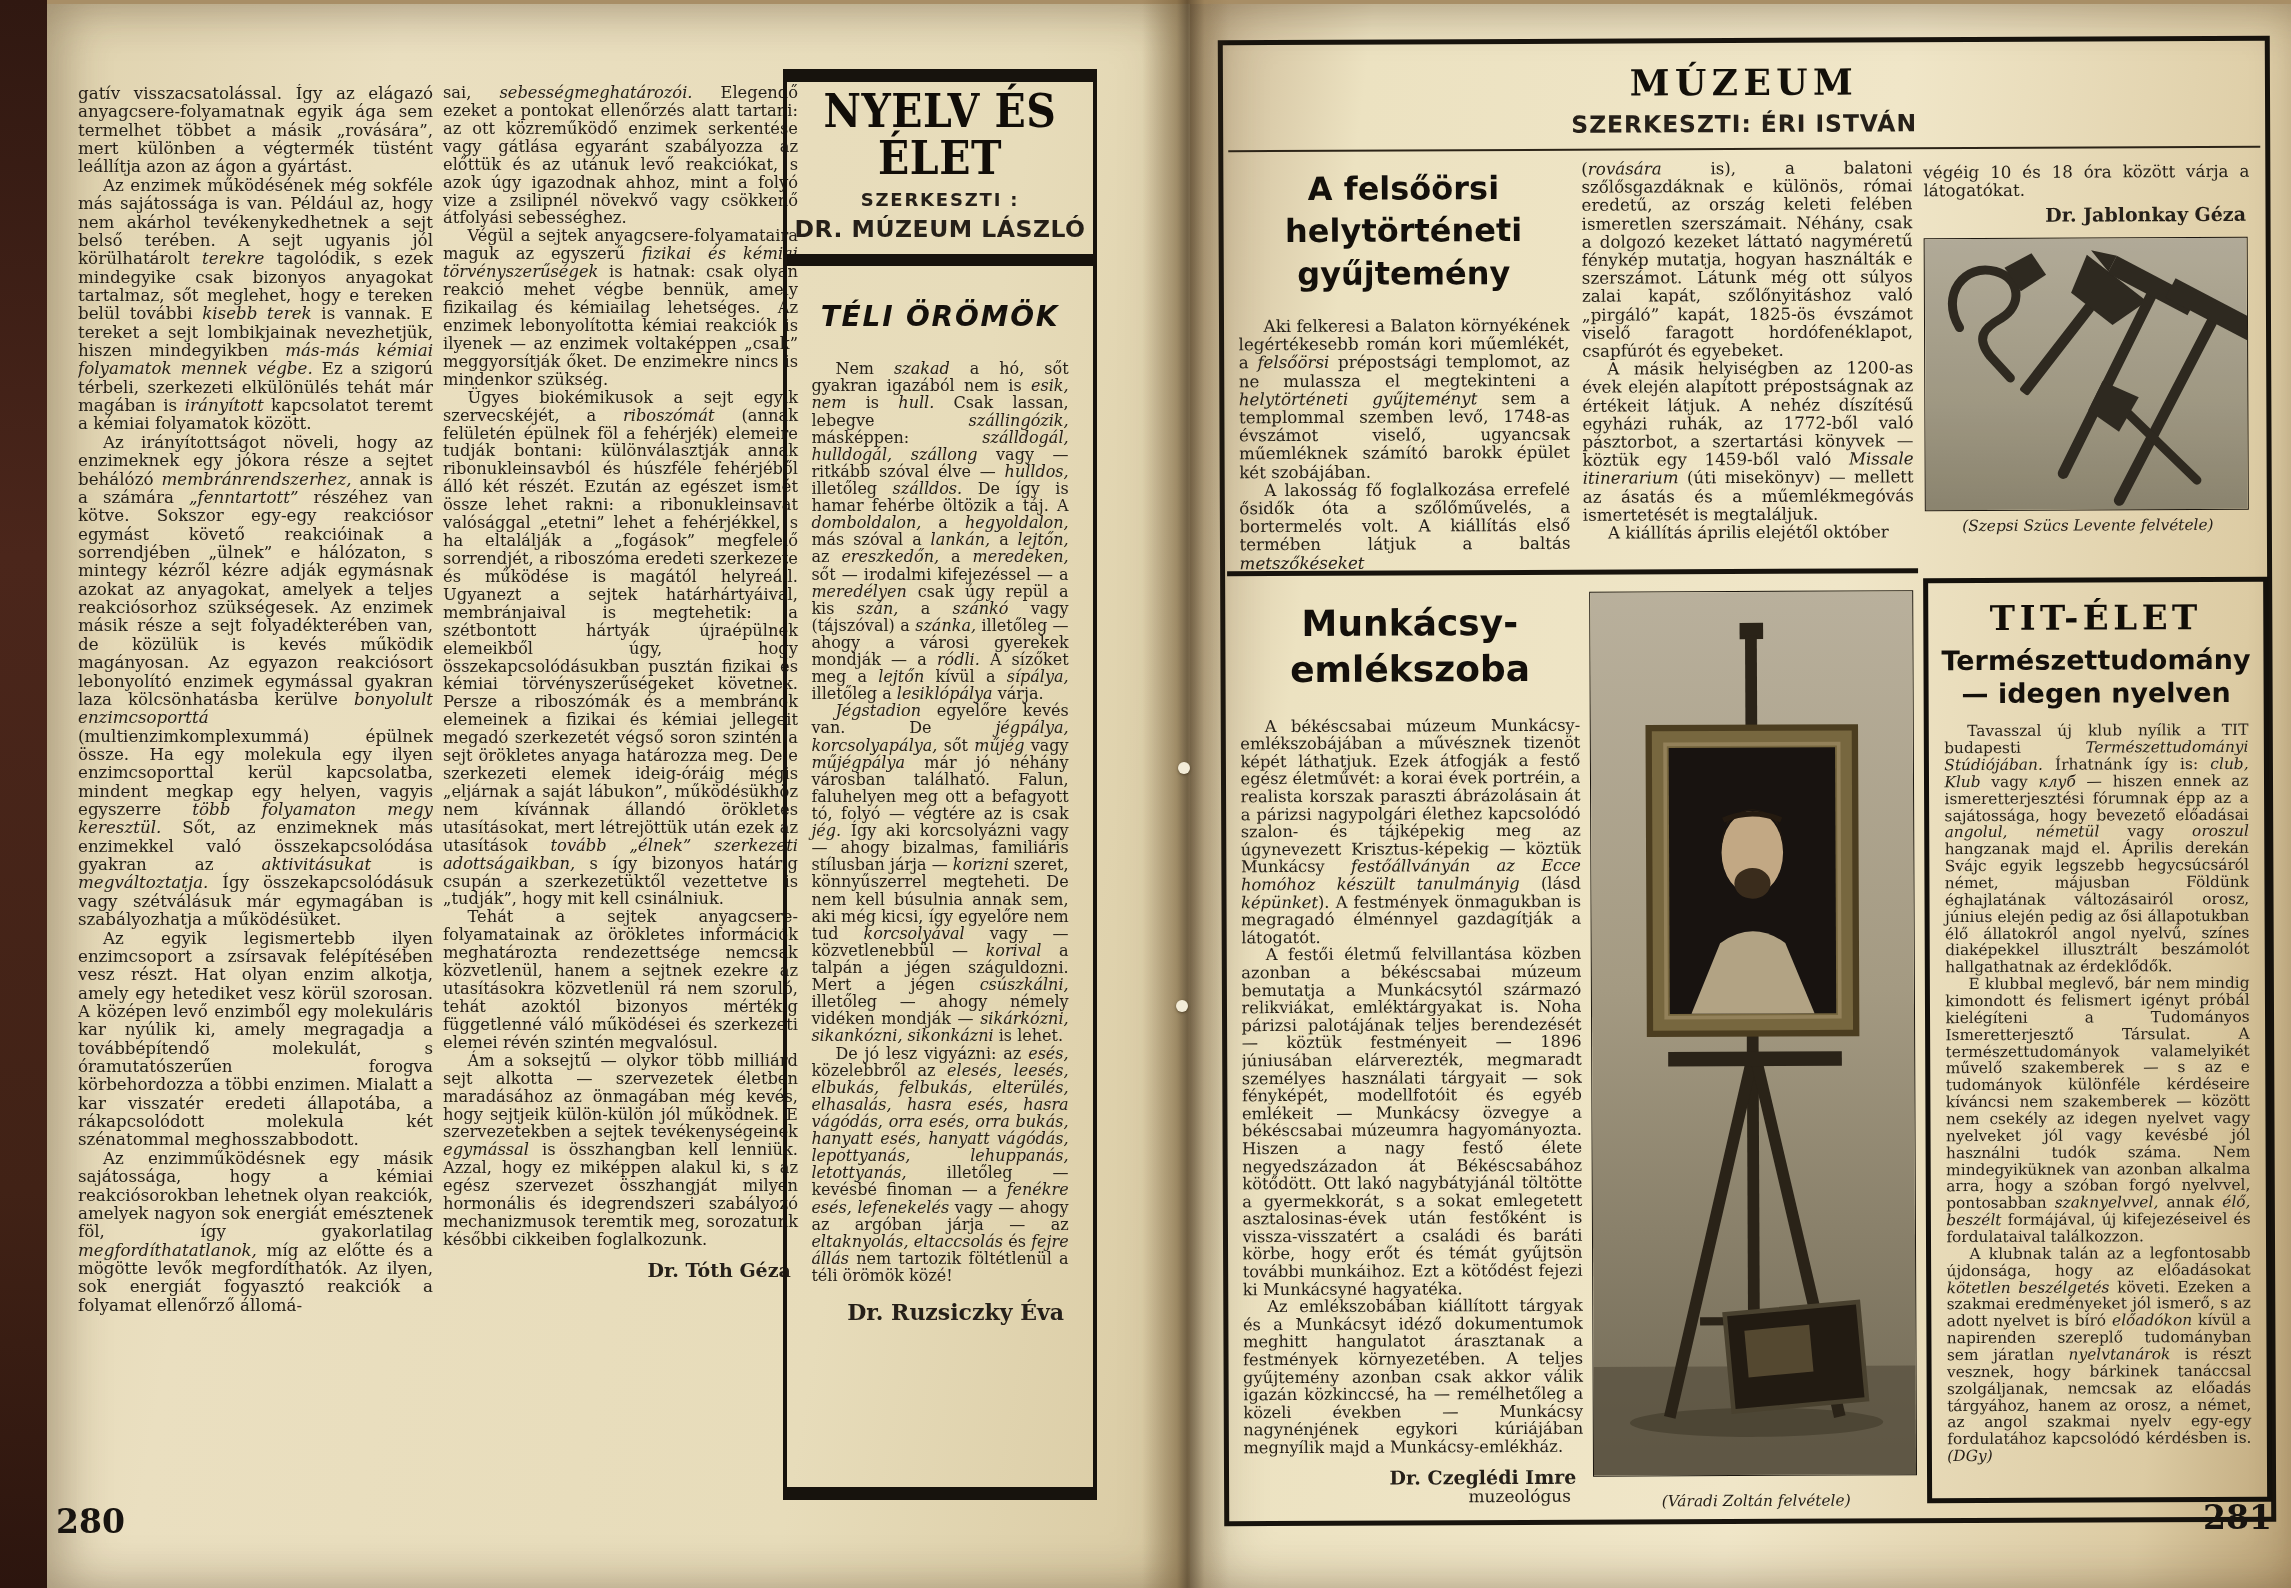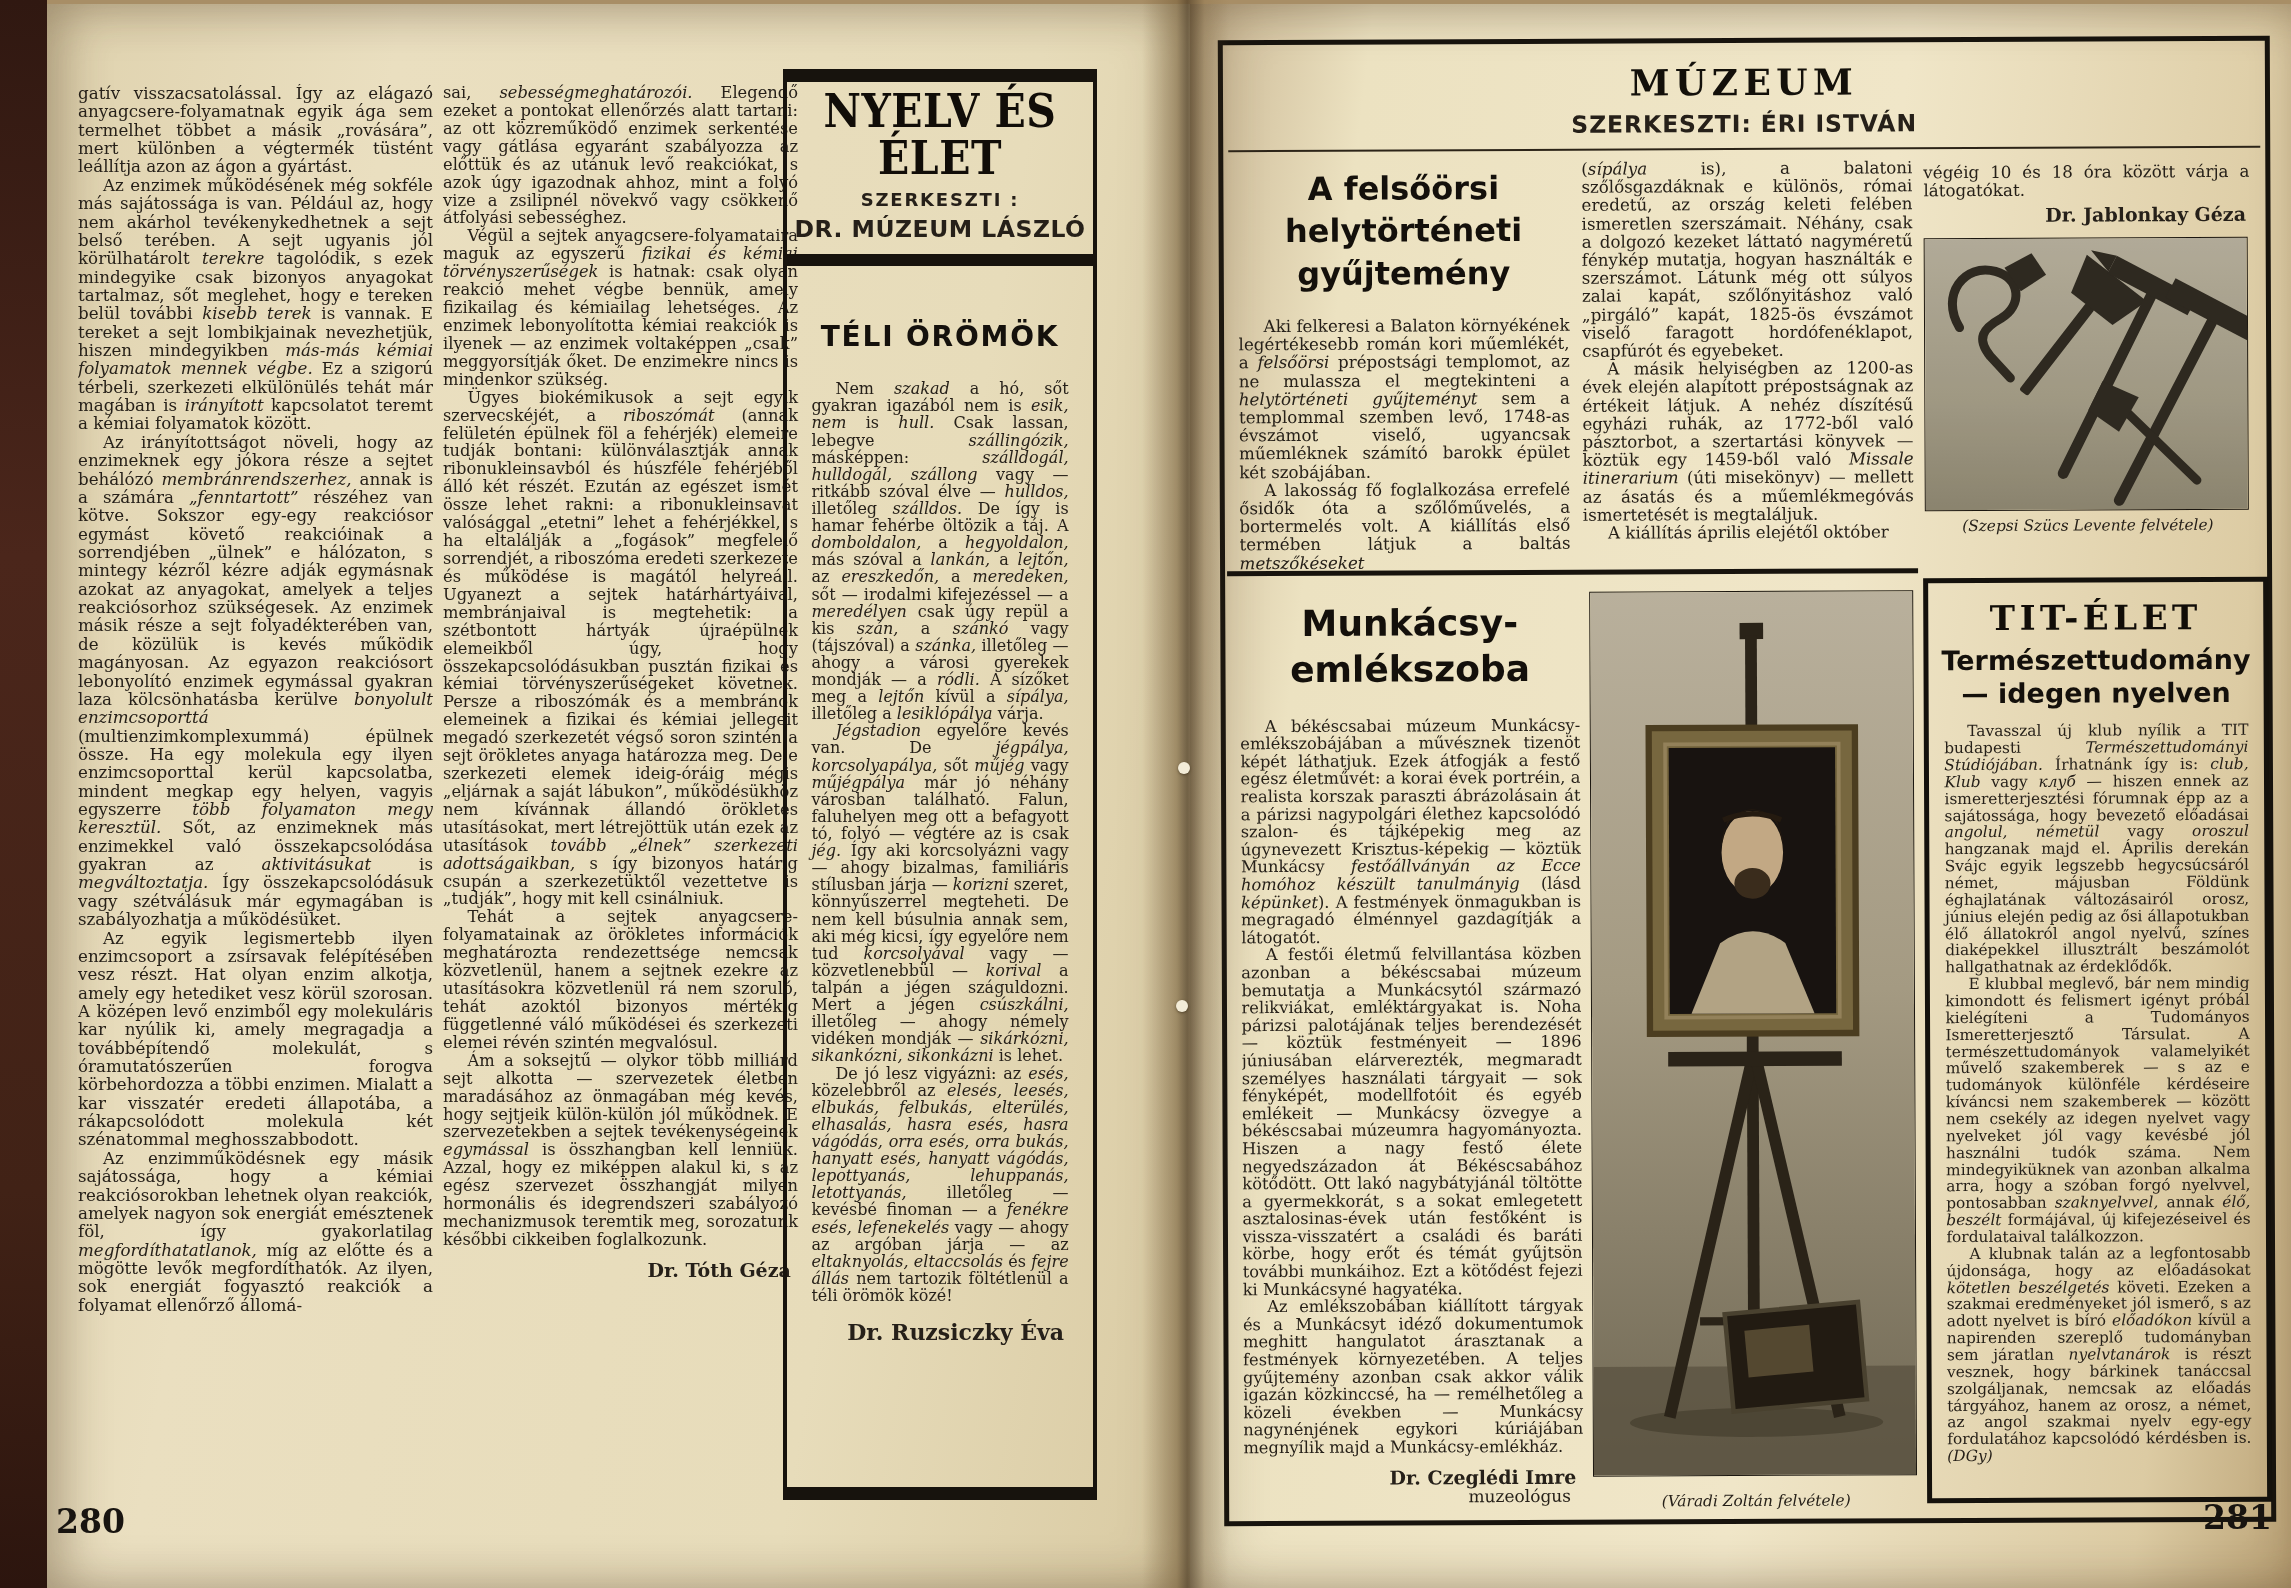--- a/index.html
+++ b/index.html
@@ -43,21 +43,21 @@
   #colL2 .signature{padding-right:7.2px;font-size:19px;}
 
   
   #nyelv-box{position:absolute;left:736px;top:65px;width:306px;height:1431px;
     border-left:4.5px solid #17130d;border-right:4.5px solid #17130d;}
   .bar{background:#17130d;height:12.7px;}
   #nyelv-head{text-align:center;padding:12.7px 7.2px 11px;}
   #nyelv-masthead{font-weight:bold;font-size:41px;line-height:1.02;letter-spacing:0.5px;color:#110d08;transform:scale(1.0,1.12);}
   #nyelv-editor-label{font-family:"DejaVu Sans",sans-serif;font-weight:bold;font-size:18px;letter-spacing:1.8px;margin-top:11px;}
   #nyelv-editor{font-family:"DejaVu Sans",sans-serif;font-weight:bold;font-size:23.5px;letter-spacing:0.5px;margin-top:4.5px;}
-  #nyelv-title{font-family:"DejaVu Sans",sans-serif;font-weight:bold;font-size:28px;letter-spacing:1.8px;text-align:center;margin:54px 0 27px;color:#15110c;}
+  #nyelv-title{font-family:"DejaVu Sans",sans-serif;font-weight:bold;font-size:28px;letter-spacing:1.8px;text-align:center;margin:34px 0 27px;color:#15110c;font-style:italic;}
   #nyelv-text{padding:0 24.4px;font-size:16px;line-height:1.07;text-align:justify;}
   #nyelv-box .signature{padding-right:29px;font-size:22px;margin-top:14.5px;}
   #nyelv-bottom-bar{position:absolute;bottom:0;left:0;width:100%;}
 
   
   #muzeum-box{position:absolute;left:31px;top:34px;width:1042px;height:1476px;
     border:5.4px solid #17130d;transform:rotate(-0.25deg);}
   #muzeum-masthead{text-align:center;font-weight:bold;font-size:36px;letter-spacing:5.4px;margin-top:18px;color:#13100a;}
   #muzeum-editor{text-align:center;font-family:"DejaVu Sans",sans-serif;font-weight:bold;font-size:23.5px;letter-spacing:0.9px;margin-top:7.2px;}
   .hrule{position:absolute;left:5.4px;right:5.4px;top:105px;height:1.8px;background:#2c2418;}
@@ -141,21 +141,21 @@
 
     <div id="colRA" class="col">
       <div id="felsoorsi-title">A felsőörsi helytörténeti gyűjtemény</div>
       <div>
           <p class="para">Aki felkeresi a Balaton környékének legértékesebb román kori műemlékét, a <i>felsőörsi</i> prépostsági templomot, az ne mulassza el megtekinteni a <i>helytörténeti gyűjteményt</i> sem a templommal szemben levő, 1748-as évszámot viselő, ugyancsak műemléknek számító barokk épület két szobájában.</p>
           <p class="para">A lakosság fő foglalkozása errefelé ősidők óta a szőlőművelés, a bortermelés volt. A kiállítás első termében látjuk a baltás <i>metszőkéseket</i></p>
         </div>
     </div>
 
     <div id="colRB" class="col cont">
-        <p class="para">(<i>sípálya</i> is), a balatoni szőlősgazdáknak e különös, római eredetű, az ország keleti felében ismeretlen szerszámait. Néhány, csak a dolgozó kezeket láttató nagyméretű fénykép mutatja, hogyan használták e szerszámot. Látunk még ott súlyos zalai kapát, szőlőnyitáshoz való „pirgáló” kapát, 1825-ös évszámot viselő faragott hordófenéklapot, csapfúrót és egyebeket.</p>
+        <p class="para">(<i>rovására</i> is), a balatoni szőlősgazdáknak e különös, római eredetű, az ország keleti felében ismeretlen szerszámait. Néhány, csak a dolgozó kezeket láttató nagyméretű fénykép mutatja, hogyan használták e szerszámot. Látunk még ott súlyos zalai kapát, szőlőnyitáshoz való „pirgáló” kapát, 1825-ös évszámot viselő faragott hordófenéklapot, csapfúrót és egyebeket.</p>
         <p class="para">A másik helyiségben az 1200-as évek elején alapított prépostságnak az értékeit látjuk. A nehéz díszítésű egyházi ruhák, az 1772-ből való pásztorbot, a szertartási könyvek — köztük egy 1459-ből való <i>Missale itinerarium</i> (úti misekönyv) — mellett az ásatás és a műemlékmegóvás ismertetését is megtaláljuk.</p>
         <p class="para">A kiállítás április elejétől október</p>
       </div>
 
     <div id="colRC" class="col">
       <p class="para noind">végéig 10 és 18 óra között várja a látogatókat.</p>
       <div class="signature">Dr. Jablonkay Géza</div>
       <div id="tools-photo">
         <svg class="photo-frame" width="322" height="271" viewBox="0 0 356 300">
           <defs>

